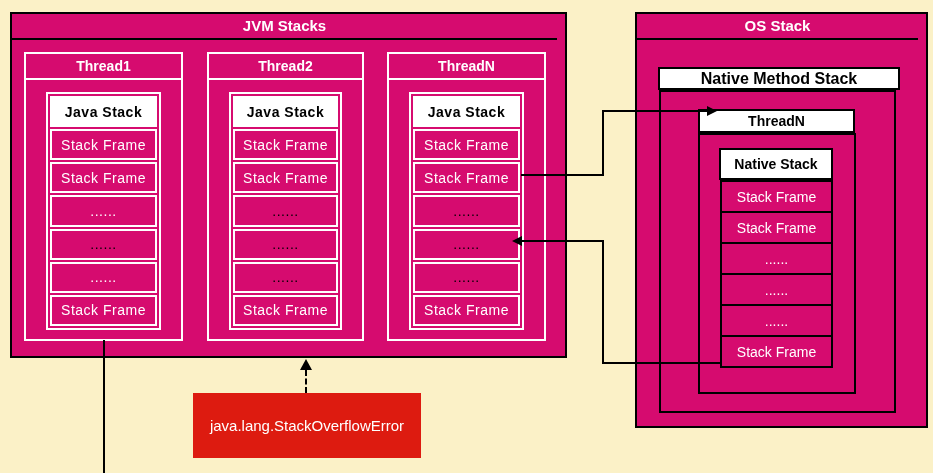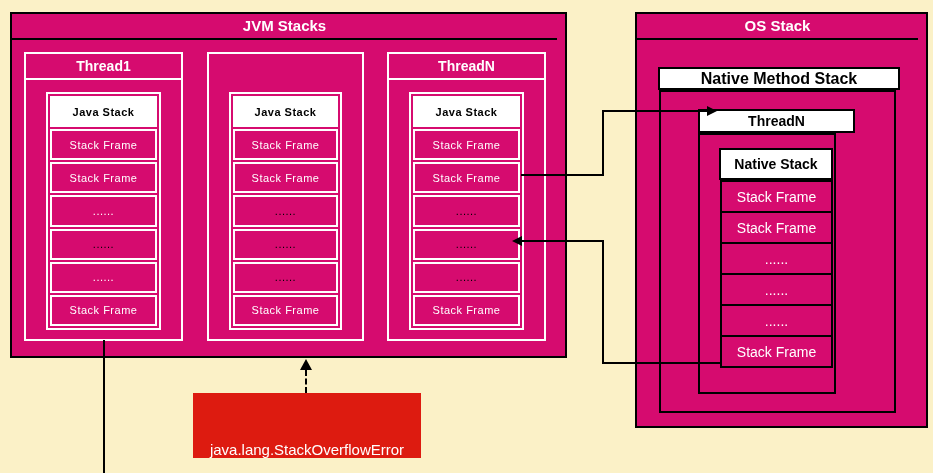--- a/index.html
+++ b/index.html
@@ -30,21 +30,21 @@
     color:#FFF;font-weight:bold;font-size:14px;
     text-align:center;line-height:24px;
   }
   .jstack{
     position:absolute;left:20px;right:20px;top:38px;bottom:9px;
     box-sizing:border-box;border:2px solid #FFF;
     display:flex;flex-direction:column;gap:2px;padding:2px;
   }
   .jstack .row{
     flex:1;box-sizing:border-box;border:2px solid #FFF;
-    background:#D60B6F;color:#FFF;font-size:11px;
+    background:#D60B6F;color:#FFF;font-size:14px;
     display:flex;align-items:center;justify-content:center;
     letter-spacing:0.5px;
   }
   .jstack .row.head{
     background:#FFF;color:#000;font-weight:bold;border-color:#FFF;
   }
   .white-label{
     position:absolute;box-sizing:border-box;
     background:#FFF;border:2px solid #000;
     color:#000;font-weight:bold;font-size:14px;
@@ -74,21 +74,21 @@
     border-left:10px solid #000;
   }
   .arrow-left{
     position:absolute;width:0;height:0;
     border-top:5px solid transparent;border-bottom:5px solid transparent;
     border-right:10px solid #000;
   }
   .error-box{
     position:absolute;left:193px;top:393px;width:228px;height:65px;
     background:#DD1B10;color:#FFF;font-size:15px;
-    display:flex;align-items:flex-end;justify-content:center;
+    display:flex;align-items:center;justify-content:center;
   }
 </style>
 </head>
 <body>
 
 <div id="stage">
 
   <div class="box magenta black-border" style="left:10px;top:12px;width:557px;height:346px;">
     <div class="area-title">JVM Stacks</div>
 
@@ -99,20 +99,21 @@
         <div class="row" style="color: rgb(255, 255, 255);">Stack Frame</div>
         <div class="row" style="color: rgb(255, 255, 255);">Stack Frame</div>
         <div class="row" style="color: rgb(255, 255, 255);">......</div>
         <div class="row" style="color: rgb(0, 0, 0);">......</div>
         <div class="row" style="color: rgb(255, 255, 255);">......</div>
         <div class="row" style="color: rgb(255, 255, 255);">Stack Frame</div>
       </div>
     </div>
 
     <div class="thread-col" style="left:195px;top:38px;width:157px;height:289px;">
+      <div class="thread-title">Thread2</div>
       <div class="jstack">
         <div class="row head">Java Stack</div>
         <div class="row" style="color: rgb(255, 255, 255);">Stack Frame</div>
         <div class="row" style="color: rgb(255, 255, 255);">Stack Frame</div>
         <div class="row" style="color: rgb(0, 0, 0);">......</div>
         <div class="row" style="color: rgb(0, 0, 0);">......</div>
         <div class="row" style="color: rgb(0, 0, 0);">......</div>
         <div class="row" style="color: rgb(255, 255, 255);">Stack Frame</div>
       </div>
     </div>
@@ -133,21 +134,21 @@
 
   <div class="box magenta black-border" style="left:635px;top:12px;width:293px;height:416px;">
     <div class="area-title">OS Stack</div>
 
     <div class="white-label" style="left:21px;top:53px;width:242px;height:23px;line-height:19px;font-size:16px;">Native Method Stack</div>
 
     <div class="box black-border" style="left:22px;top:76px;width:237px;height:323px;">
 
       <div class="white-label" style="left:37px;top:17px;width:157px;height:24px;line-height:20px;">ThreadN</div>
 
-      <div class="box black-border" style="left:37px;top:41px;width:138px;height:261px;">
+      <div class="box black-border" style="left:37px;top:41px;width:158px;height:261px;">
 
         <div class="white-label" style="left:19px;top:13px;width:114px;height:32px;line-height:28px;">Native Stack</div>
 
         <div class="nstack-rows">
           <div class="row" style="color: rgb(255, 255, 255);">Stack Frame</div>
           <div class="row" style="color: rgb(255, 255, 255);">Stack Frame</div>
           <div class="row" style="color: rgb(255, 255, 255);">......</div>
           <div class="row" style="color: rgb(255, 255, 255);">......</div>
           <div class="row" style="color: rgb(255, 255, 255);">......</div>
           <div class="row" style="color: rgb(255, 255, 255);">Stack Frame</div>

